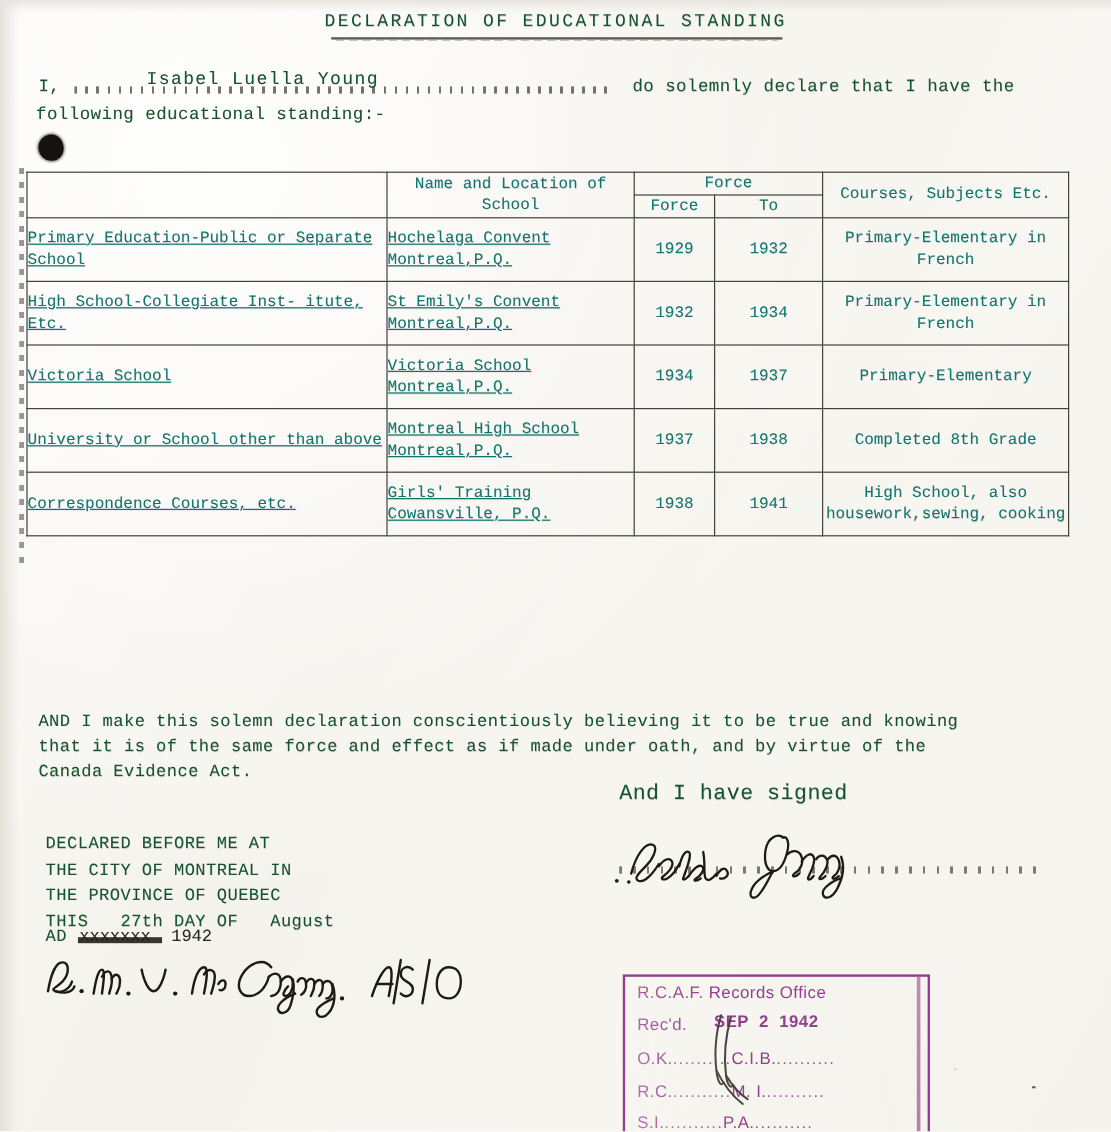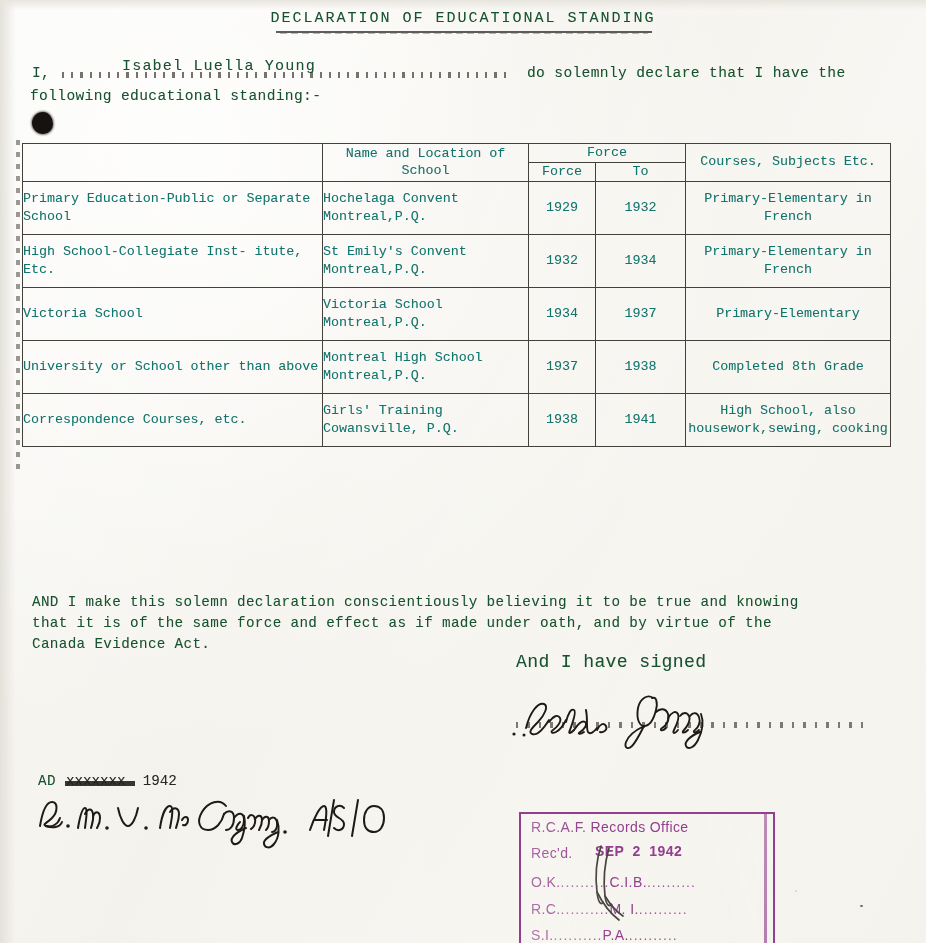--- a/index.html
+++ b/index.html
@@ -122,21 +122,21 @@
   }
   #edu-table td, #edu-table th {
     border: 1.4px solid #44403a;
     padding: 0;
     vertical-align: middle;
     font-weight: normal;
     text-shadow: 0.3px 0.3px 0 rgba(60,55,50,0.2);
   }
   #edu-table th { font-size: 13.3px; }
   .hdr-center { text-align: center; line-height: 1.35; padding: 5px 2px; }
-  .cell-pad-l { padding: 6px 4px 6px 9px; line-height: 1.35; }
+  .cell-pad-l { padding: 6px 4px 6px 9px; line-height: 1.35; text-decoration: underline; }
   .cell-pad-c { padding: 6px 4px; text-align: center; line-height: 1.35; }
   .col-cat  { width: 300px; }
   .col-name { width: 206px; }
   .col-from { width: 67px; }
   .col-to   { width: 90px; }
   .col-crs  { width: 205px; }
 
   .row-body td { height: 52px; border-top-style: dashed; border-bottom-style: dashed; }
   #edu-table tr.row-body td { border-left-style: solid; border-right-style: solid; }
   #edu-table tr.row-last td { border-bottom-style: solid; }
@@ -321,20 +321,24 @@
 cooking</td>
       </tr>
     </tbody>
   </table>
 
   <div class="tw" id="para2">AND I make this solemn declaration conscientiously believing it to be true and knowing
 that it is of the same force and effect as if made under oath, and by virtue of the
 Canada Evidence Act.</div>
   <div class="tw" id="signed-label">And I have signed</div>
 
+  <div class="tw" id="decl-block">DECLARED BEFORE ME AT
+THE CITY OF MONTREAL IN
+THE PROVINCE OF QUEBEC
+THIS   27th DAY OF   August</div>
   <div class="tw" id="strike-text"><span>xxxxxxx</span><span>  </span><span>1942</span></div>
   <div class="tw" style="top:773px; left:38px; font-size:14.2px;">AD</div>
 
   <div id="sig-dots-declarant"></div>
   <svg class="sig" id="sig-declarant" width="300" height="72" viewBox="0 0 300 72" aria-label="Isabel Young">
     <g fill="none" stroke="#1d1a17" stroke-width="1.9" stroke-linecap="round" stroke-linejoin="round">
       <path d="M18,46 C22,30 30,20 36,22 C41,24 36,34 30,40 C24,46 20,50 24,52 C29,54 36,46 41,38"></path>
       <path d="M41,40 C45,34 50,32 52,36 C54,40 48,46 45,48 C42,50 44,52 48,50 C52,48 56,42 58,38"></path>
       <path d="M58,40 C60,32 63,26 66,28 C69,30 64,42 62,48 C60,52 62,52 66,48"></path>
       <path d="M66,48 C70,42 74,38 77,40 C80,42 76,48 72,50 C69,52 72,53 76,50"></path>

